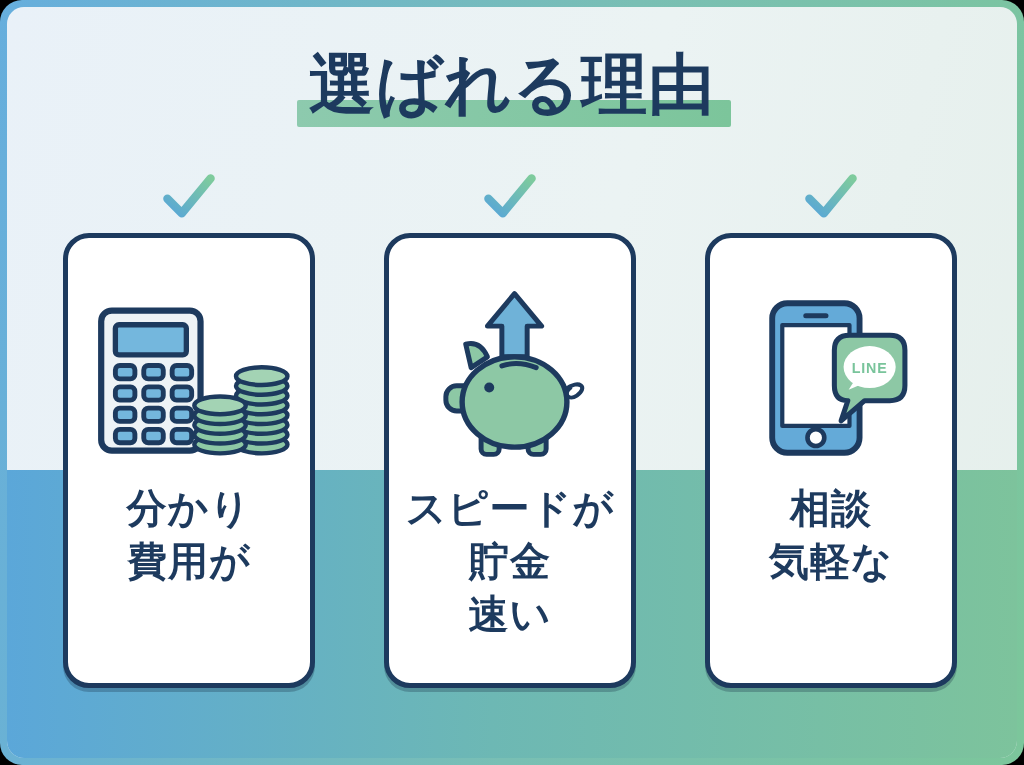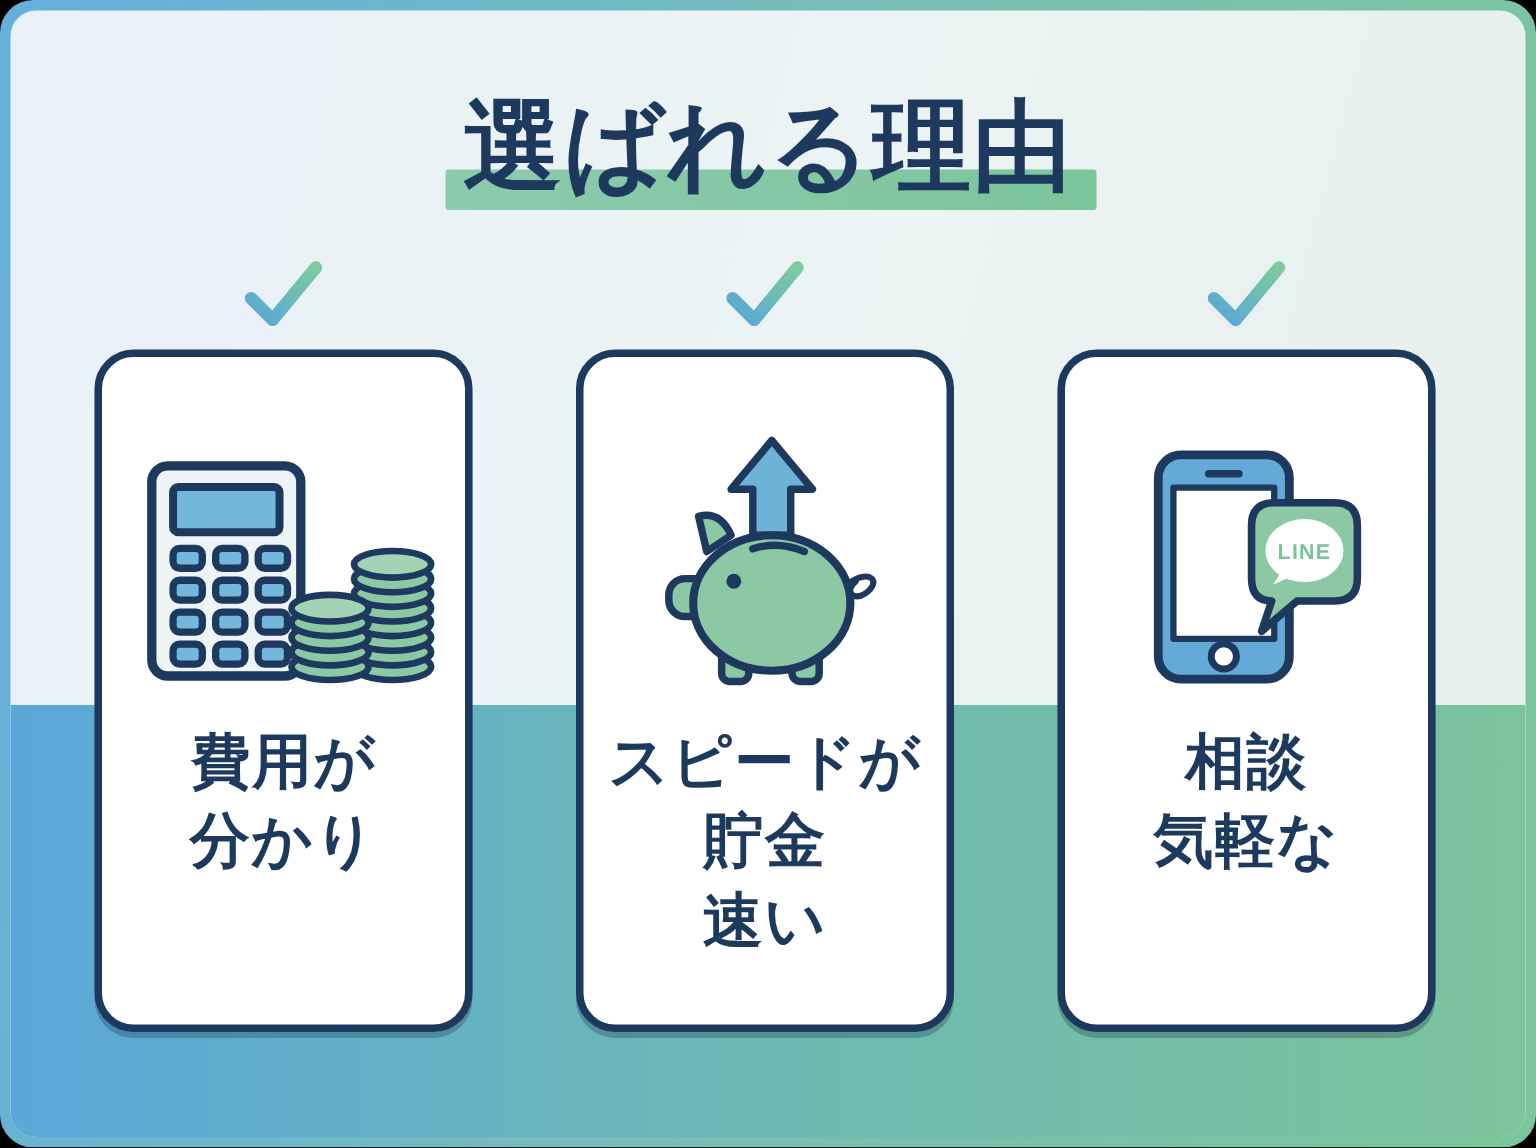--- a/index.html
+++ b/index.html
@@ -12,21 +12,21 @@
     background:linear-gradient(100deg,#66aedd 0%,#79bfb4 55%,#7cc69b 100%);
   }
   .content{
     position:absolute;inset:7px;border-radius:17px;overflow:hidden;
     background:linear-gradient(105deg,#e9f1f8 0%,#ebf3f3 55%,#e5efeb 100%);
   }
   .bottom-band{
     position:absolute;left:0;right:0;top:463px;bottom:0;
     background:linear-gradient(90deg,#5ba7d9 0%,#6db8b4 48%,#7dc39c 100%);
   }
-  .title-row{position:absolute;top:53px;left:0;right:0;text-align:center;}
+  .title-row{position:absolute;top:40px;left:0;right:0;text-align:center;}
   .title{
     position:relative;display:inline-block;
     font-size:66px;font-weight:700;color:#1d3a5e;letter-spacing:1px;line-height:1.15;
   }
   .title-bar{
     position:absolute;left:-12px;right:-16px;bottom:-4px;height:27px;
     background:linear-gradient(90deg,#8dcaae,#7cc59b);border-radius:2px;
   }
   .title-text{position:relative;}
   .grid{position:absolute;left:56px;right:60px;top:163px;}
@@ -123,22 +123,22 @@
                     <ellipse cx="150" cy="157" rx="29" ry="10"></ellipse>
                       <ellipse cx="150" cy="146" rx="29" ry="10"></ellipse>
                     <ellipse cx="150" cy="135" rx="29" ry="10"></ellipse>
                       <ellipse cx="150" cy="124" rx="29" ry="10"></ellipse>
                     <ellipse cx="150" cy="113" rx="29" ry="10" fill="#a3d3b4"></ellipse>
                   </g>
                 </g>
               </svg>
             </div>
             <div class="card-text">
+              <div>分かり</div>
               <div>費用が</div>
-              <div>分かり</div>
             </div>
           </div>
 
           <div class="card">
             <div class="icon-wrap">
               <svg viewBox="0 0 190 186" width="172" height="168">
                 <g stroke="#1d3a5e" stroke-linejoin="round">
                   <path d="M100 4 L130 40 L114 40 L114 74 L86 74 L86 40 L70 40 Z" fill="#6fb2d8" stroke-width="5.5"></path>
                   <path d="M156 110 c16 -12 26 -2 13 7 c-9 6 -16 -2 -7 -9" fill="none" stroke-width="4.5" stroke-linecap="round"></path>
                   <rect x="63" y="158" width="20" height="24" rx="6" fill="#8dc8a5" stroke-width="5.5"></rect>

